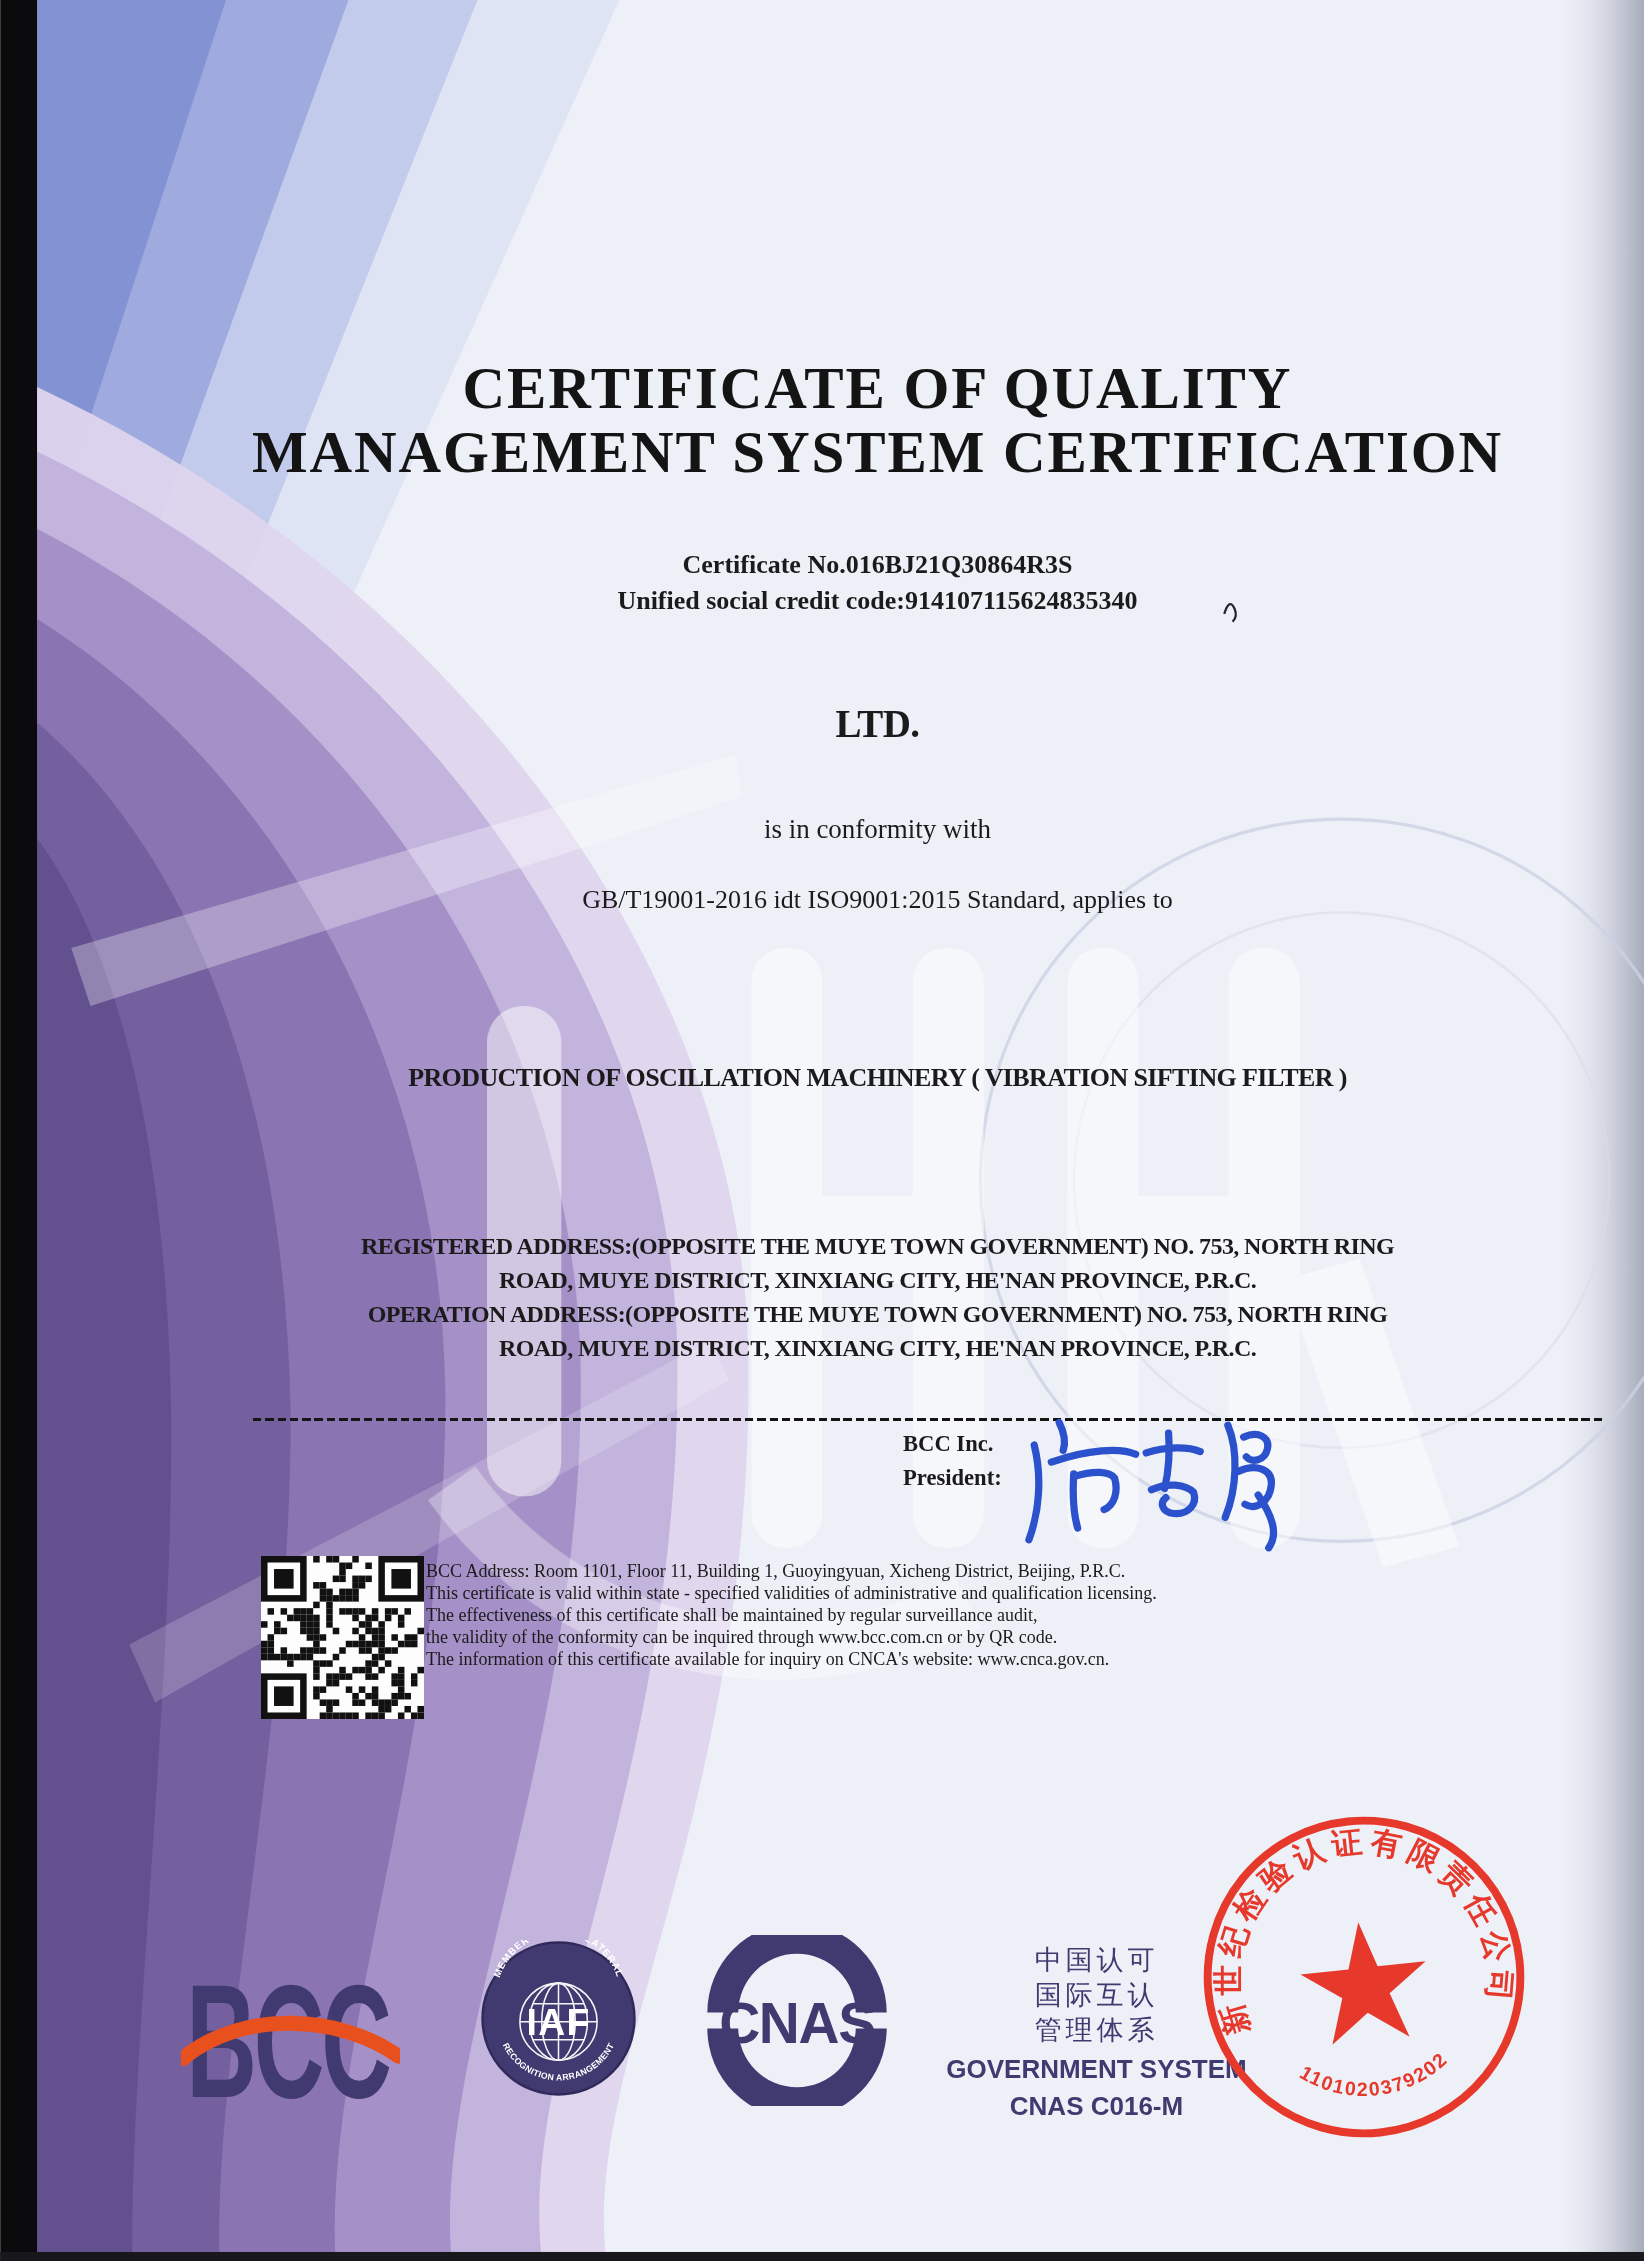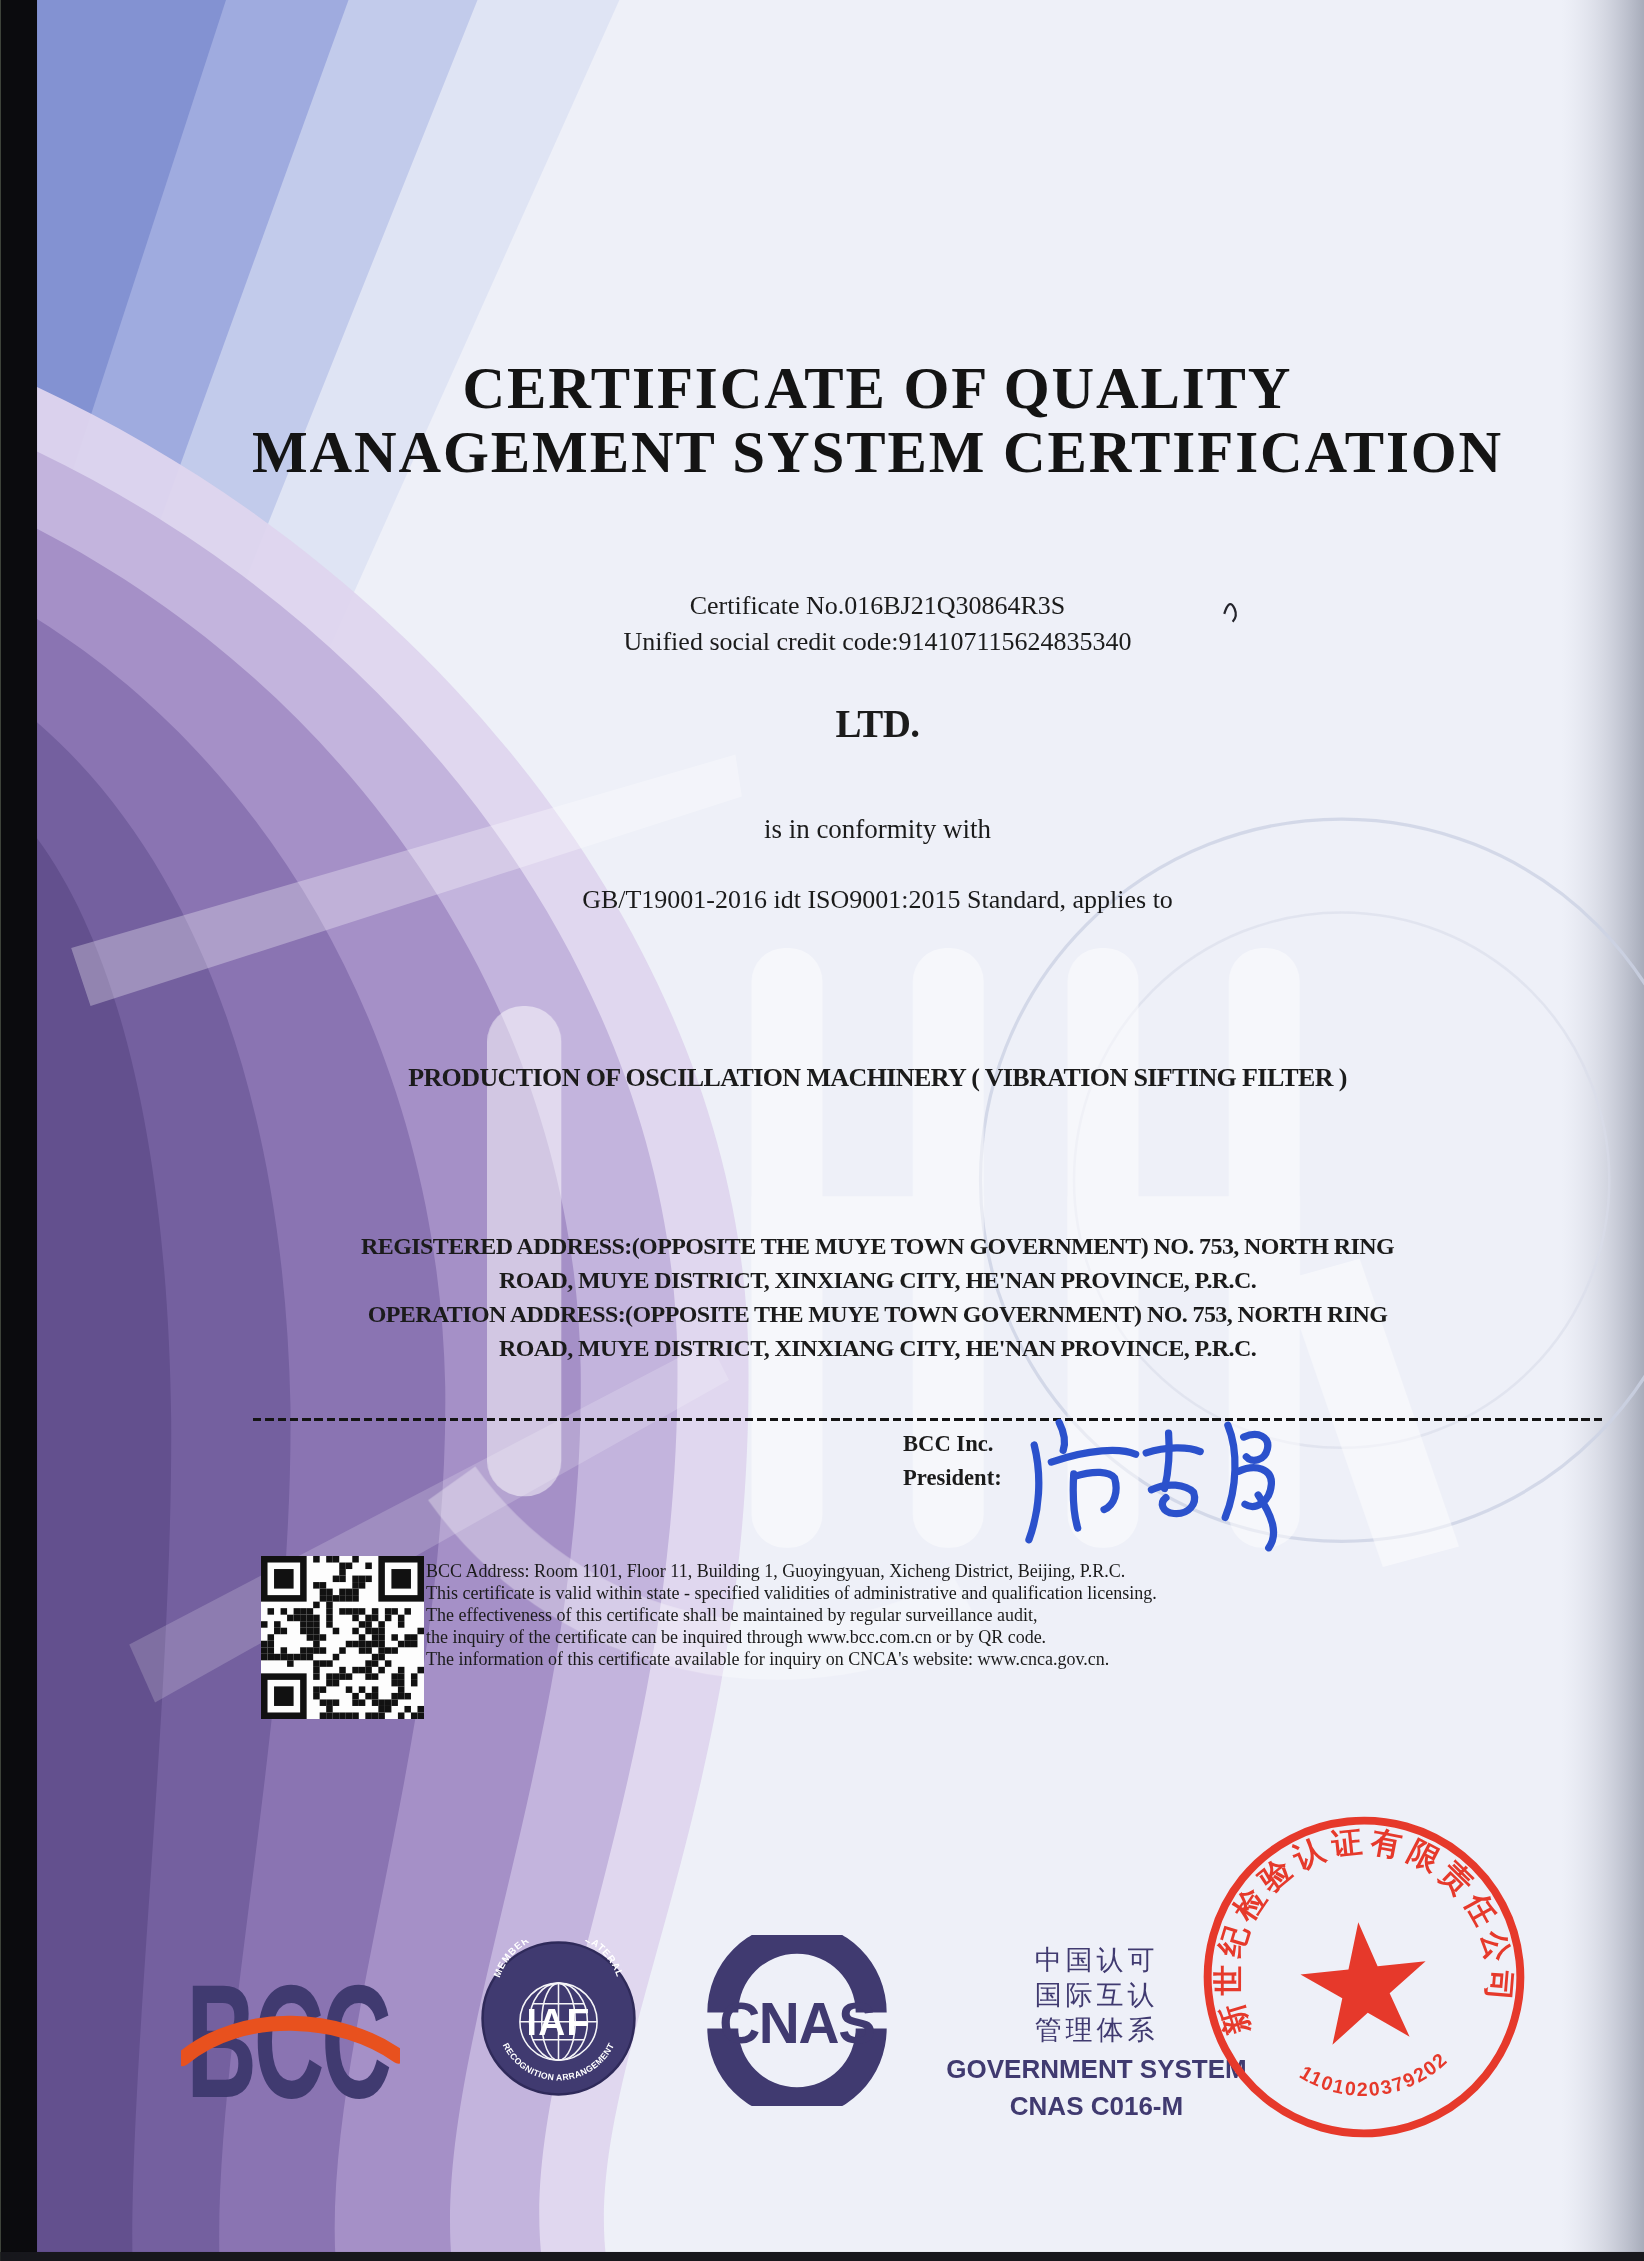--- a/index.html
+++ b/index.html
@@ -4,21 +4,21 @@
 <style>
   html,body{margin:0;padding:0;background:#555;}
   .page{position:relative;width:1645px;height:2261px;background:#84cc16;overflow:hidden;
         font-family:"Liberation Serif", serif;color:#1b1b1b;}
   .abs{position:absolute;}
   .bg{position:absolute;left:0;top:0;width:1645px;height:2261px;}
   .center{text-align:center;}
 
   .title{left:110px;top:356px;width:1535px;font-weight:bold;font-size:59px;line-height:64px;
          letter-spacing:1.9px;color:#141414;}
-  .certnos{left:110px;top:547px;width:1535px;font-weight:normal;font-size:26px;line-height:36px;margin-top:41px;}
+  .certnos{left:110px;top:547px;width:1535px;font-weight:bold;font-size:26px;line-height:36px;}
   .certify{left:110px;top:635px;width:1535px;font-size:23px;}
   .company{left:110px;top:697px;width:1535px;font-weight:bold;font-size:39px;line-height:54px;letter-spacing:-0.6px;}
   .conformity{left:110px;top:814px;width:1535px;font-size:27px;}
   .standard{left:110px;top:885px;width:1535px;font-size:26px;}
   .scope{left:110px;top:1063px;width:1535px;font-weight:bold;font-size:26px;letter-spacing:-0.6px;}
   .addresses{left:110px;top:1229px;width:1535px;font-weight:bold;font-size:24px;line-height:34px;letter-spacing:-0.6px;}
 
   .sepline{left:253px;top:1418px;width:1351px;height:3.2px;
     background:repeating-linear-gradient(90deg,#151515 0 8.4px,rgba(0,0,0,0) 8.4px 12.3px);}
 
@@ -343,21 +343,21 @@
         <rect x="200" y="20" width="30" height="30" fill="#111"></rect>
         <rect x="0" y="180" width="70" height="70" fill="#111"></rect>
         <rect x="10" y="190" width="50" height="50" fill="#fdfdfd"></rect>
         <rect x="20" y="200" width="30" height="30" fill="#111"></rect>
       </svg></div>
 
   <div class="abs fineprint">
     <div>BCC Address: Room 1101, Floor 11, Building 1, Guoyingyuan, Xicheng District, Beijing, P.R.C.</div>
     <div>This certificate is valid within state - specified validities of administrative and qualification licensing.</div>
     <div>The effectiveness of this certificate shall be maintained by regular surveillance audit,</div>
-    <div>the inquiry of the certificate can be inquired through www.bcc.com.cn or by QR code.</div>
+    <div>the validity of the conformity can be inquired through www.bcc.com.cn or by QR code.</div>
     <div>The information of this certificate available for inquiry on CNCA's website: www.cnca.gov.cn.</div>
   </div>
 
   <svg class="abs bcc-logo" viewBox="0 0 340 230">
     <g transform="translate(8,212) scale(0.8,1.32)">
       <text x="0" y="0" font-family="Liberation Sans, sans-serif" font-weight="bold" font-size="190" letter-spacing="-6" fill="#403a70">BCC</text>
     </g>
     <path d="M2,152 C96,74 248,84 338,148" fill="none" stroke="#e8511e" stroke-width="23" stroke-linecap="round"></path>
   </svg>
 

